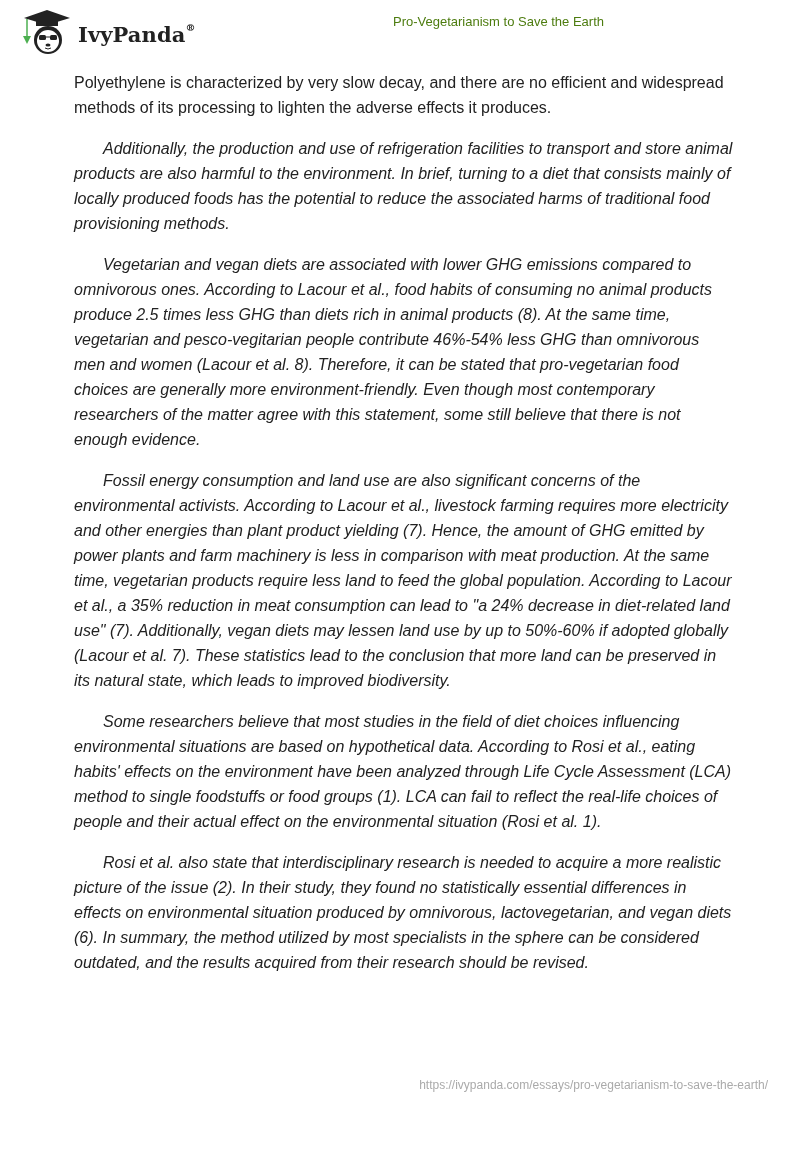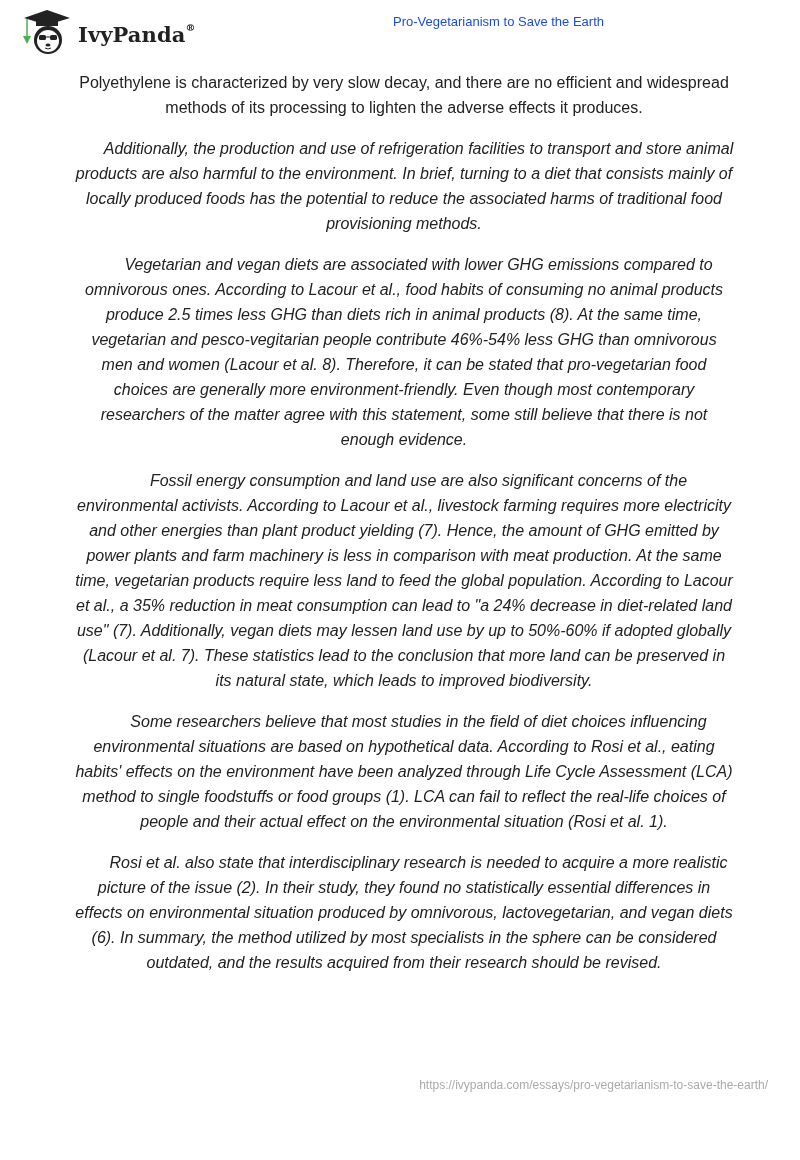--- a/index.html
+++ b/index.html
@@ -47,28 +47,27 @@
       font-size: 10px;
       vertical-align: super;
       position: relative;
       top: -3px;
     }
     .doc-title {
       position: absolute;
       right: 32px;
       top: 14px;
       font-size: 13px;
-      color: #1d4ed8;
+      color: #4d7c0f;
     }
     .content {
       position: absolute;
       left: 74px;
       top: 70px;
       width: 660px;
-      text-align: center;
     }
     p {
       margin: 0 0 16px 0;
       font-size: 16px;
       line-height: 25px;
       color: #222222;
     }
     p.indent {
       text-indent: 29px;
       font-style: italic;

